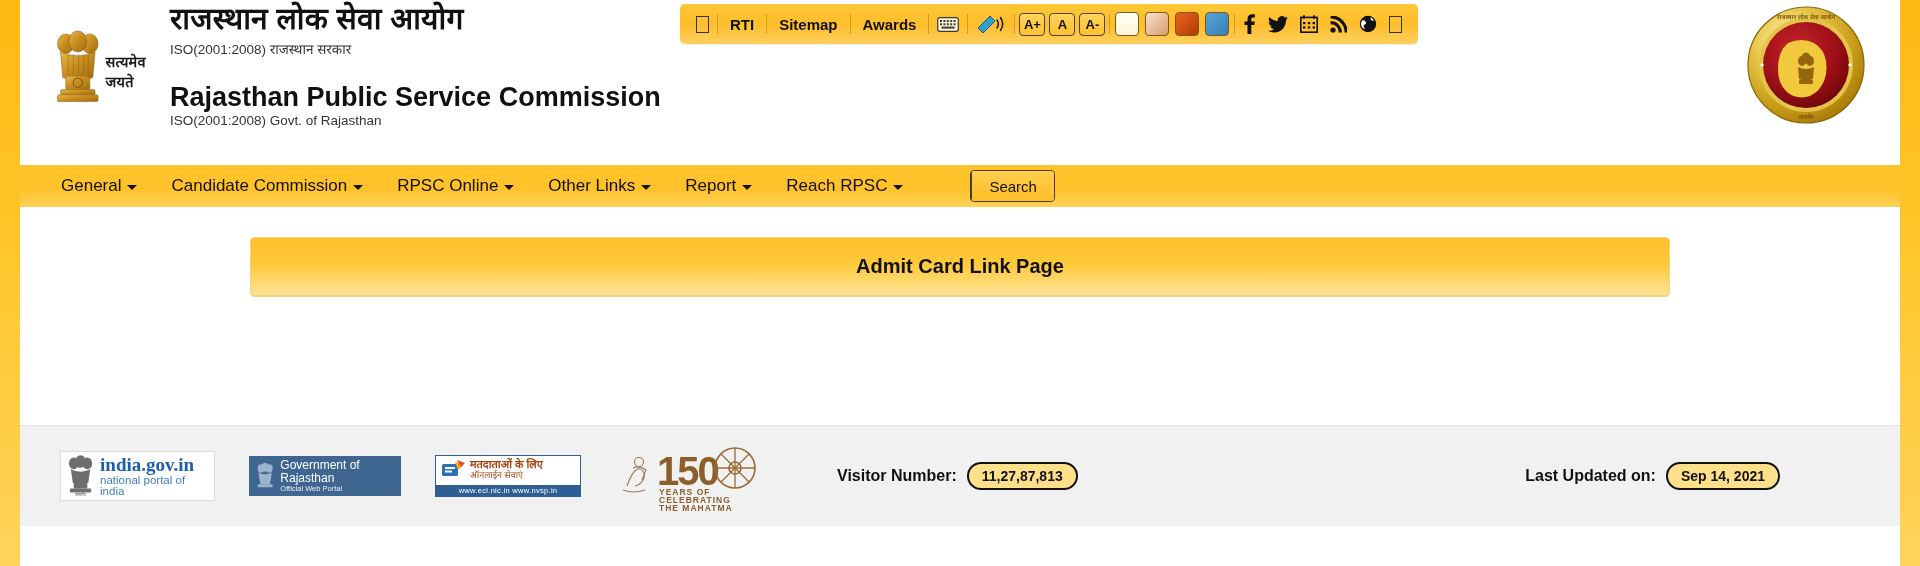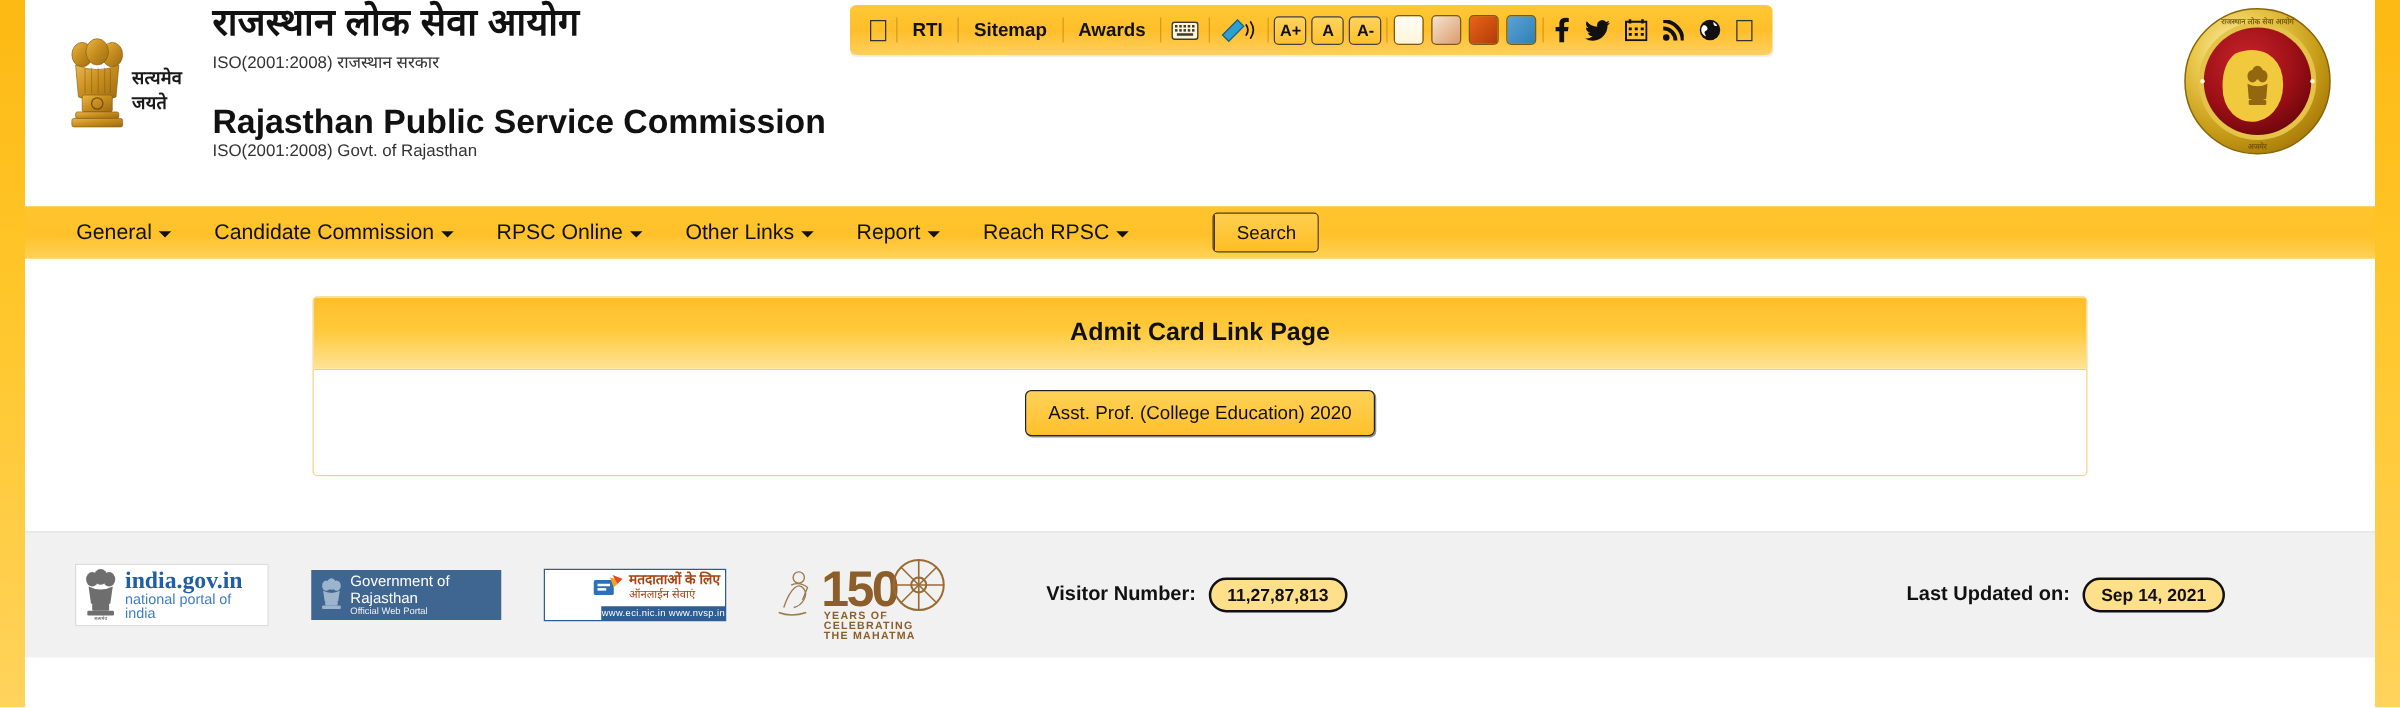--- a/index.html
+++ b/index.html
@@ -160,21 +160,21 @@
 
   .logo-raj {
     width: 152px; height: 40px; background:#3f6690; color:#fff;
     display:flex; align-items:center; gap:6px; padding: 0 7px;
   }
   .lr-1 { font-size:12px; line-height:1.1; }
   .lr-2 { font-size:7.5px; opacity:.9; line-height:1.1; }
 
   .logo-eci {
     width: 146px; height: 42px; background:#fff; border:1px solid #2e5e93;
-    display:flex; flex-direction:column; justify-content:space-between;align-items:flex-end;
+    display:flex; flex-direction:column; justify-content:space-between;
   }
   .eci-top { display:flex; align-items:center; gap:4px; padding: 3px 4px 0 4px; }
   .eci-hi1 { font-size:11px; font-weight:700; color:#a8430f; line-height:1.05; }
   .eci-hi2 { font-size:9px; color:#a8430f; line-height:1.05; }
   .eci-bot {
     background:#2e5e93; color:#fff; font-size:7.5px; text-align:center;
     letter-spacing:.3px; padding: 1px 0;
   }
 
   .logo-150 { width: 160px; height: 72px; position: relative; }
@@ -416,23 +416,20 @@
       <div class="searchwrap">
         <button class="searchbtn">Search</button>
       </div>
     </div>
 
     <div class="main">
       <div class="panel">
         <div class="panel-head">
           <div class="panel-title">Admit Card Link Page</div>
         </div>
-        <div class="panel-body">
-          <button class="link-btn">Asst. Prof. (College Education) 2020</button>
-        </div>
       </div>
     </div>
 
     <div class="footerband">
 
       <div class="flogo">
         <div class="logo-india">
           <svg width="30" height="42" viewBox="0 0 30 42" xmlns="http://www.w3.org/2000/svg">
             <g fill="#6e6e6e">
               <ellipse cx="8" cy="8" rx="5" ry="6"></ellipse>

